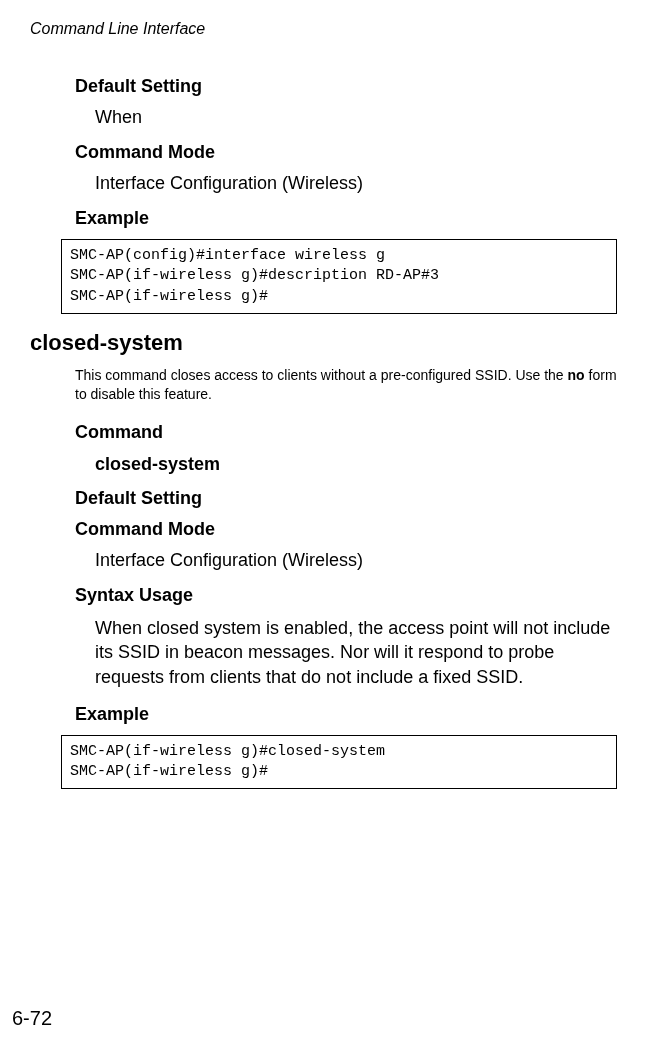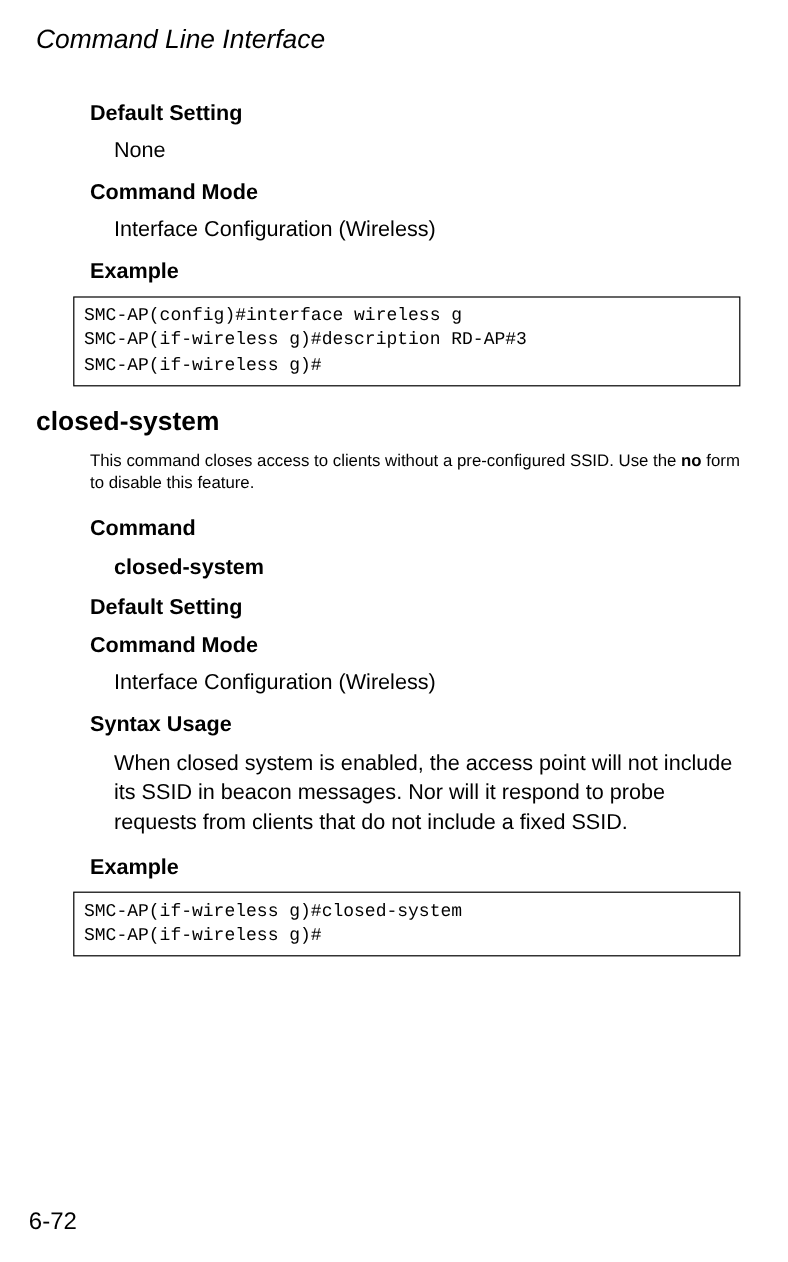--- a/index.html
+++ b/index.html
@@ -11,21 +11,21 @@
       width: 657px;
       height: 1052px;
       background: #ffffff;
       font-family: Arial, Helvetica, sans-serif;
       color: #000000;
       position: relative;
       padding: 20px 30px 20px 30px;
     }
     .header-title {
       font-style: italic;
-      font-size: 22px;
+      font-size: 16px;
       font-weight: normal;
       margin-bottom: 38px;
     }
     .content {
       padding-left: 45px;
       padding-right: 10px;
     }
     .section-heading {
       font-weight: bold;
       font-size: 18px;
@@ -70,33 +70,33 @@
     }
     .usage-text {
       font-size: 18px;
       padding-left: 20px;
       line-height: 1.35;
       margin-bottom: 15px;
     }
     .page-number {
       position: absolute;
       bottom: 22px;
-      left: 24px;
+      left: 12px;
       font-size: 20px;
     }
   </style>
 </head>
 <body>
 
 <div class="header-title">Command Line Interface</div>
 
 <div class="content">
 
   <div class="section-heading">Default Setting</div>
-  <div class="section-value">None</div>
+  <div class="section-value">When</div>
 
   <div class="section-heading">Command Mode</div>
   <div class="section-value">Interface Configuration (Wireless)</div>
 
   <div class="section-heading">Example</div>
   <div class="code-box">SMC-AP(config)#interface wireless g
 SMC-AP(if-wireless g)#description RD-AP#3
 SMC-AP(if-wireless g)#</div>
 
   <div class="command-name">closed-system</div>

